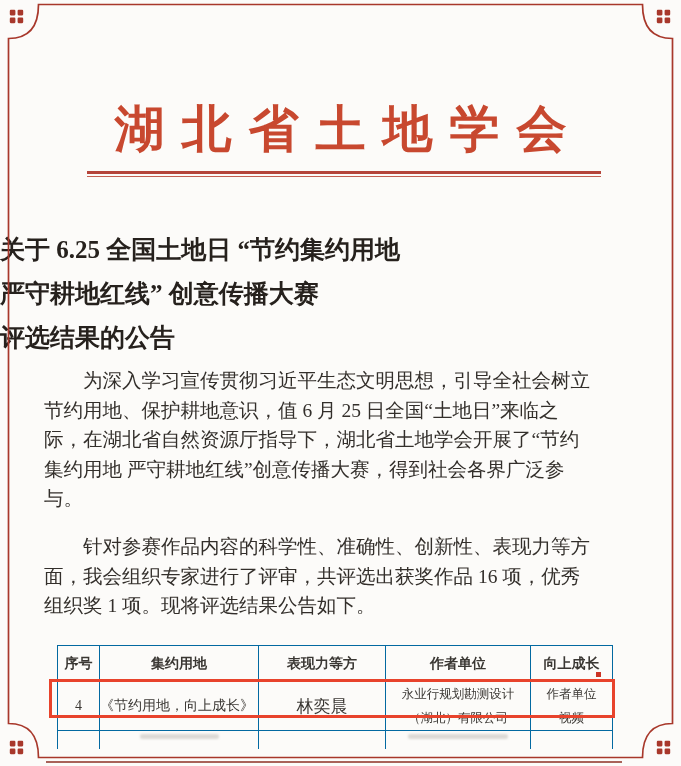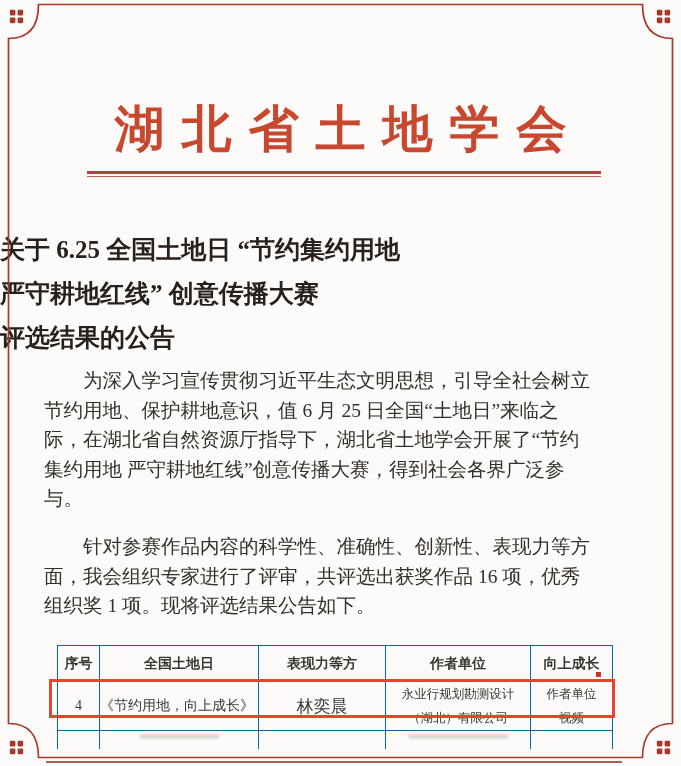--- a/index.html
+++ b/index.html
@@ -115,21 +115,21 @@
     <colgroup>
       <col style="width:42px">
         <col style="width:159px">
         <col style="width:127px">
       <col style="width:145px">
         <col style="width:82px">
     </colgroup>
     <thead>
       <tr>
         <th>序号</th>
-        <th>全国土地日</th>
+        <th>集约用地</th>
         <th>表现力等方</th>
         <th>作者单位</th>
         <th>向上成长</th>
       </tr>
     </thead>
     <tbody>
       <tr>
         <td class="cell-no">4</td>
         <td class="cell-work">《节约用地，向上成长》</td>
         <td class="cell-author">林奕晨</td>

